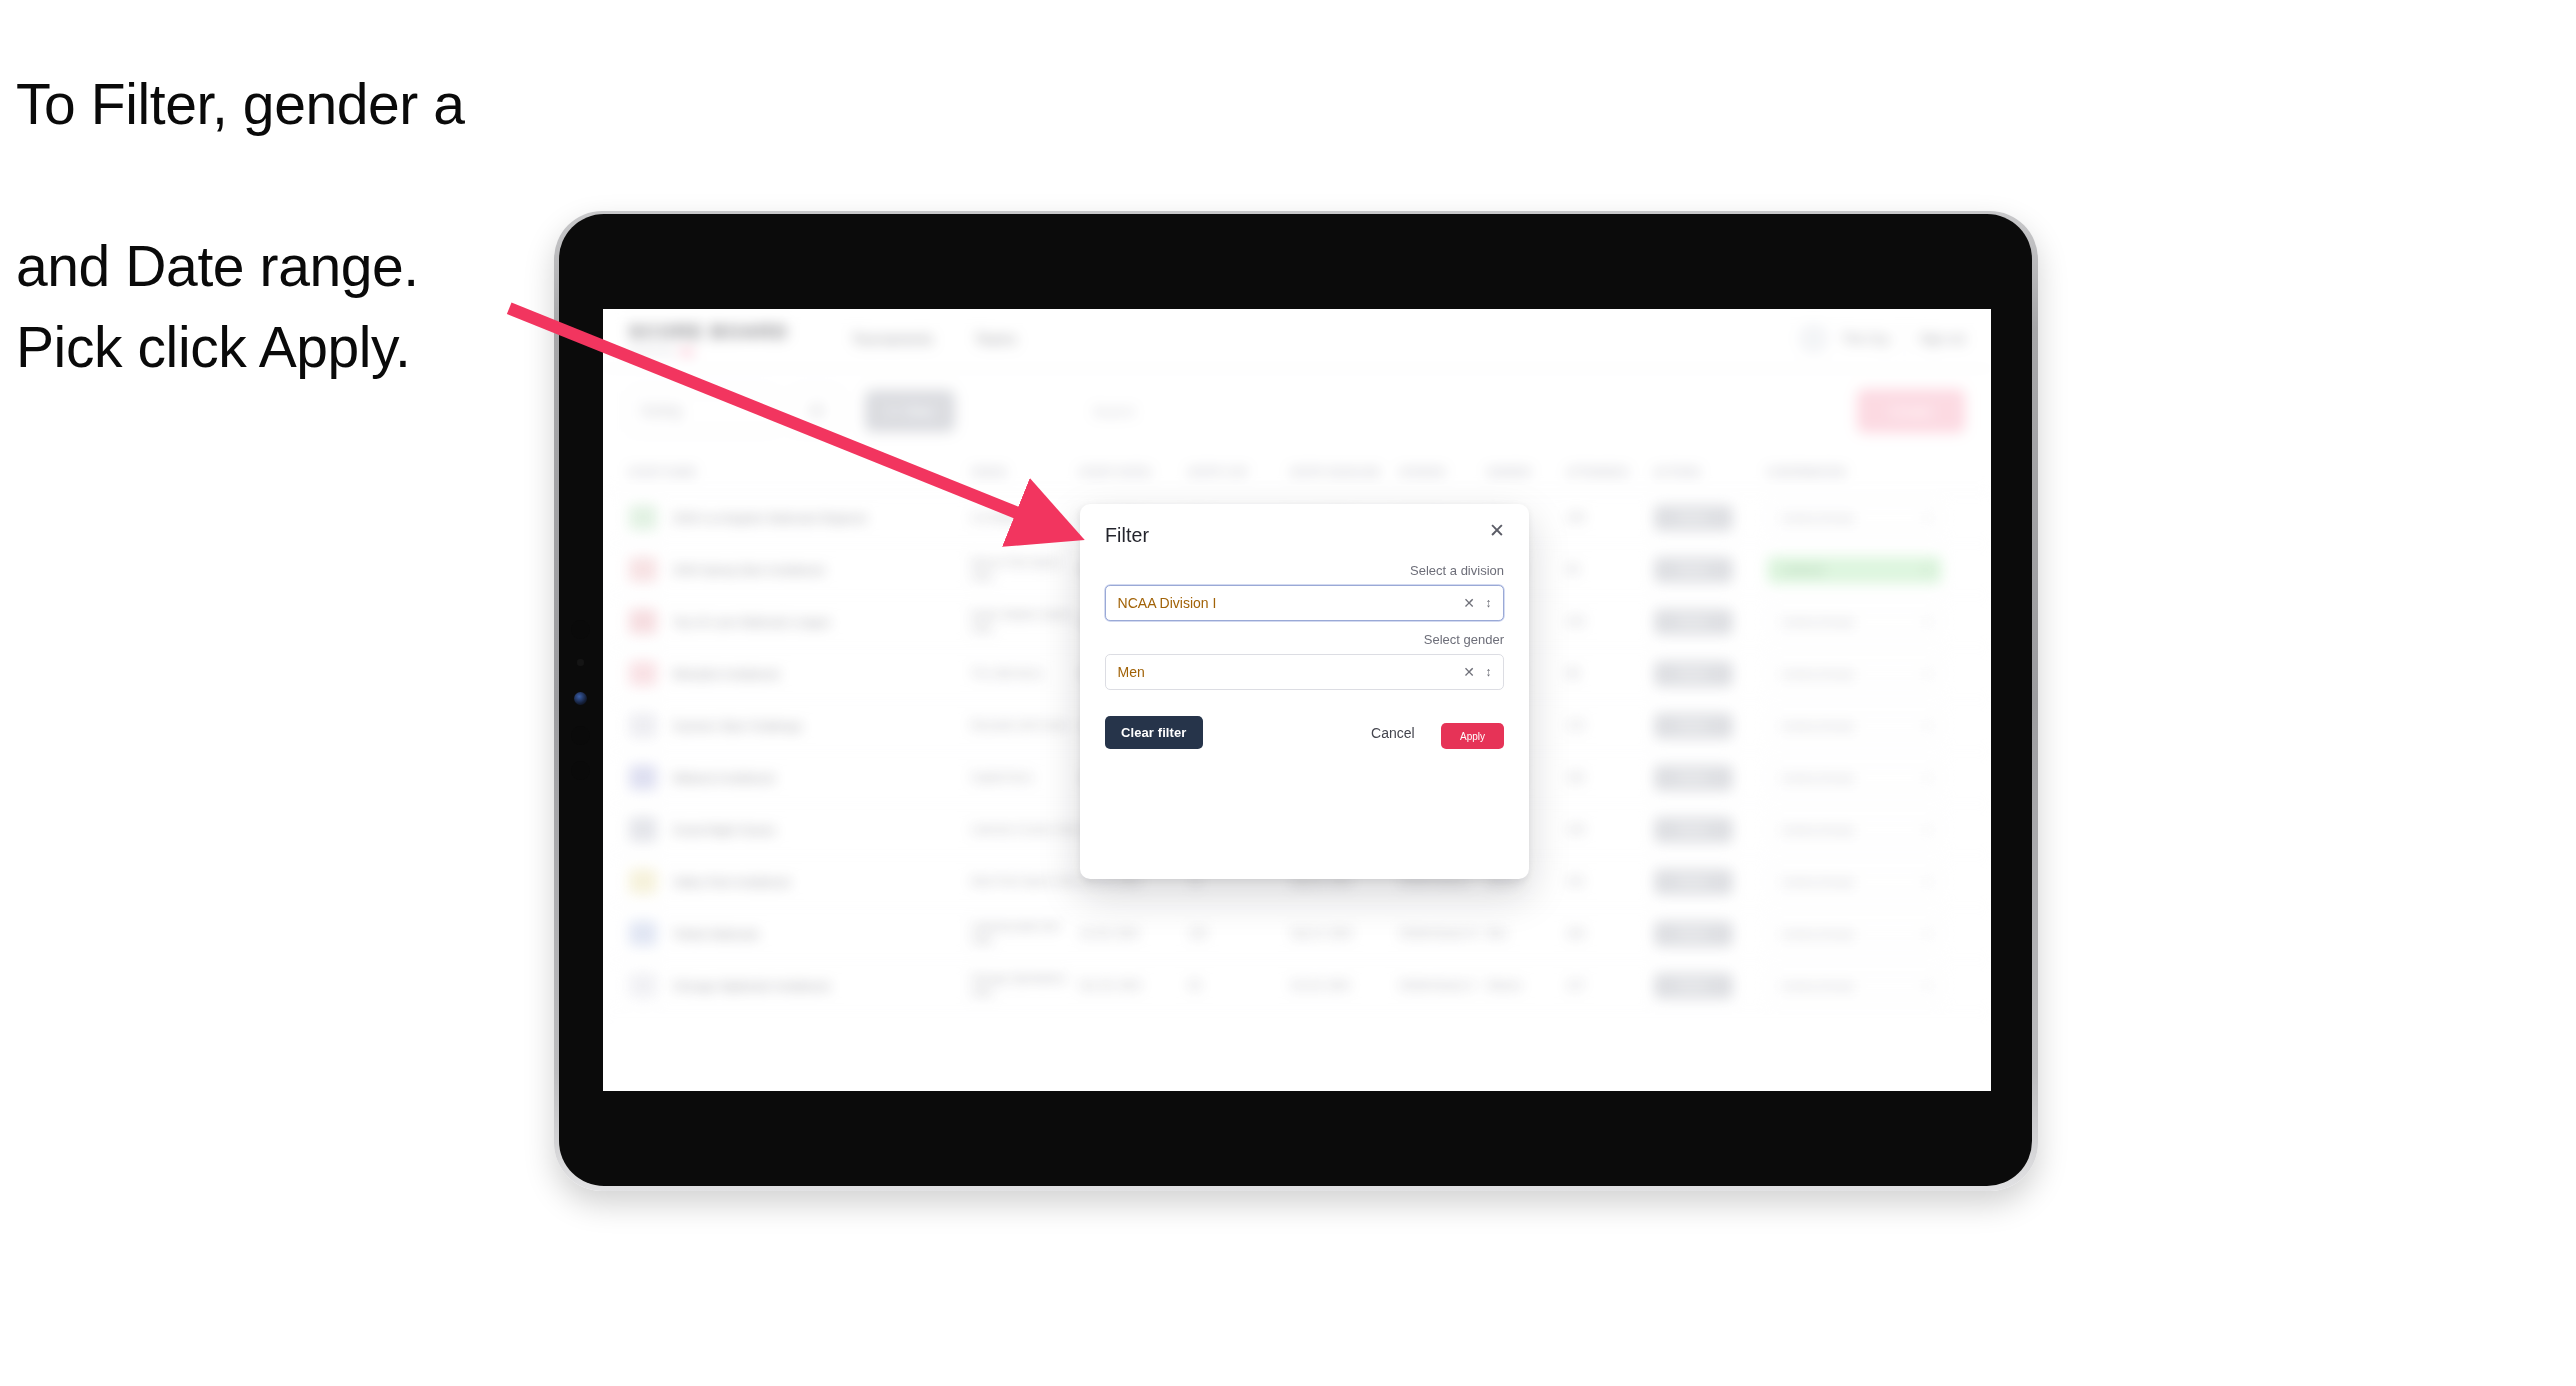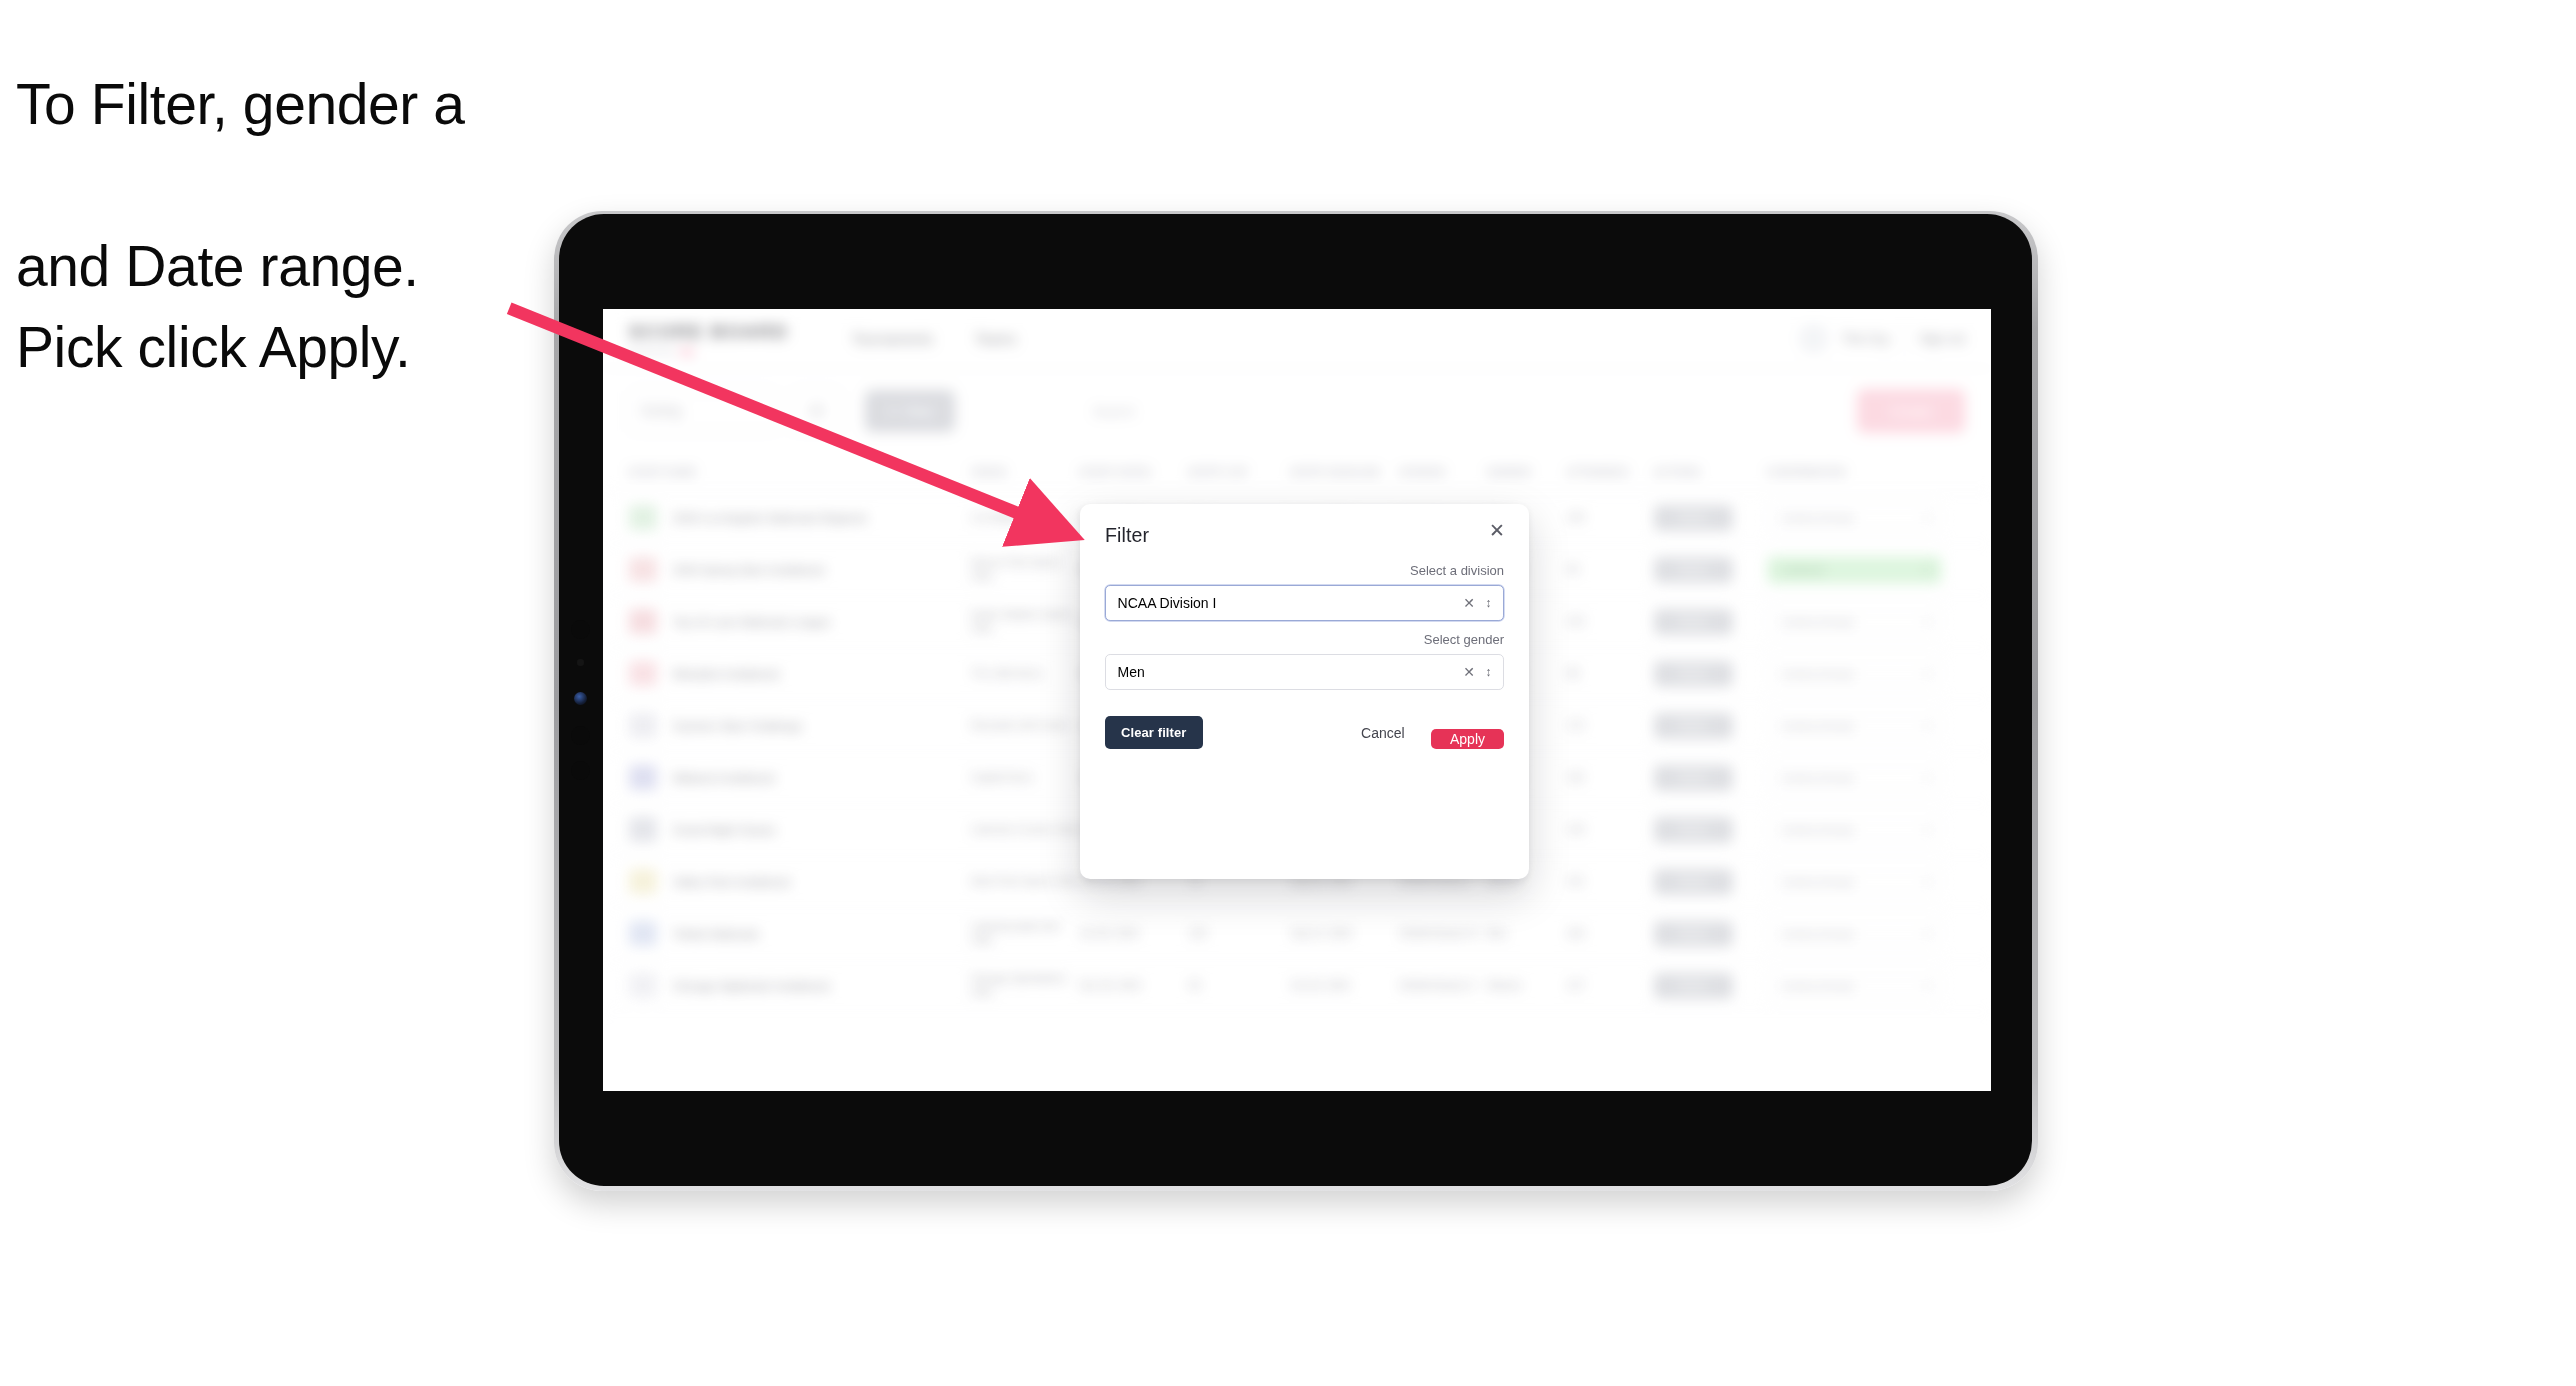--- a/index.html
+++ b/index.html
@@ -162,21 +162,21 @@
   .modal-body { padding: 16px 25px 0 25px; }
   .field { margin-bottom: 11.6px; text-align: right; }
   .field-label {
     font-size: 13px; color:#6d6e79; margin-bottom: 6.5px; display:block;
   }
   .select-ctl {
     position:relative; height: 36px; border:0.7px solid #dcdde3; border-radius: 5.1px;
     background:#fff; display:flex; align-items:center; padding: 0 11.6px;
   }
   .select-ctl.focused { border-color:#9aa9d6; box-shadow: 0 0 0 0.7px #c3cdec; }
-  .select-val { font-size: 14px; color:#000000; }
+  .select-val { font-size: 14px; color:#a16207; }
   .select-icons {
     margin-left:auto; display:flex; align-items:center; gap: 10.2px;
     color:#6f7079;
   }
   .ic-x { font-size: 14px; line-height:1; font-weight:400; cursor:pointer; }
   .ic-updown { font-size: 12.4px; line-height:1; cursor:pointer; }
 
   .date-ctl {
     height: 36px; border:0.7px solid #dcdde3; border-radius: 5.1px; background:#fff;
     display:flex; align-items:center; padding: 0 11.6px; gap: 8.7px;
@@ -192,22 +192,22 @@
   }
   .btn-clear {
     background:#26344a; color:#fff; font-size: 13px; font-weight:600;
     padding: 0 16px; height: 33px; letter-spacing:0.1px;
   }
   .btn-cancel {
     background:transparent; color:#44454e; font-size: 14px; margin-left:auto;
     padding: 0 7.3px; height: 33px;
   }
   .btn-apply {
-    background:#e63357; color:#fff; font-size: 14px; font-weight:500;
-    padding: 0 19px; height: 20px; margin-left: 19px;
+    background:#e63357; color:#fff; font-size: 10px; font-weight:500;
+    padding: 0 19px; height: 26px; margin-left: 19px;
   }
 
   
   .arrow-svg {
     position:absolute; left: 0; top: 0; width: 2576px; height: 1386px;
     pointer-events:none;
   }
 </style>
 </head>
 <body>

